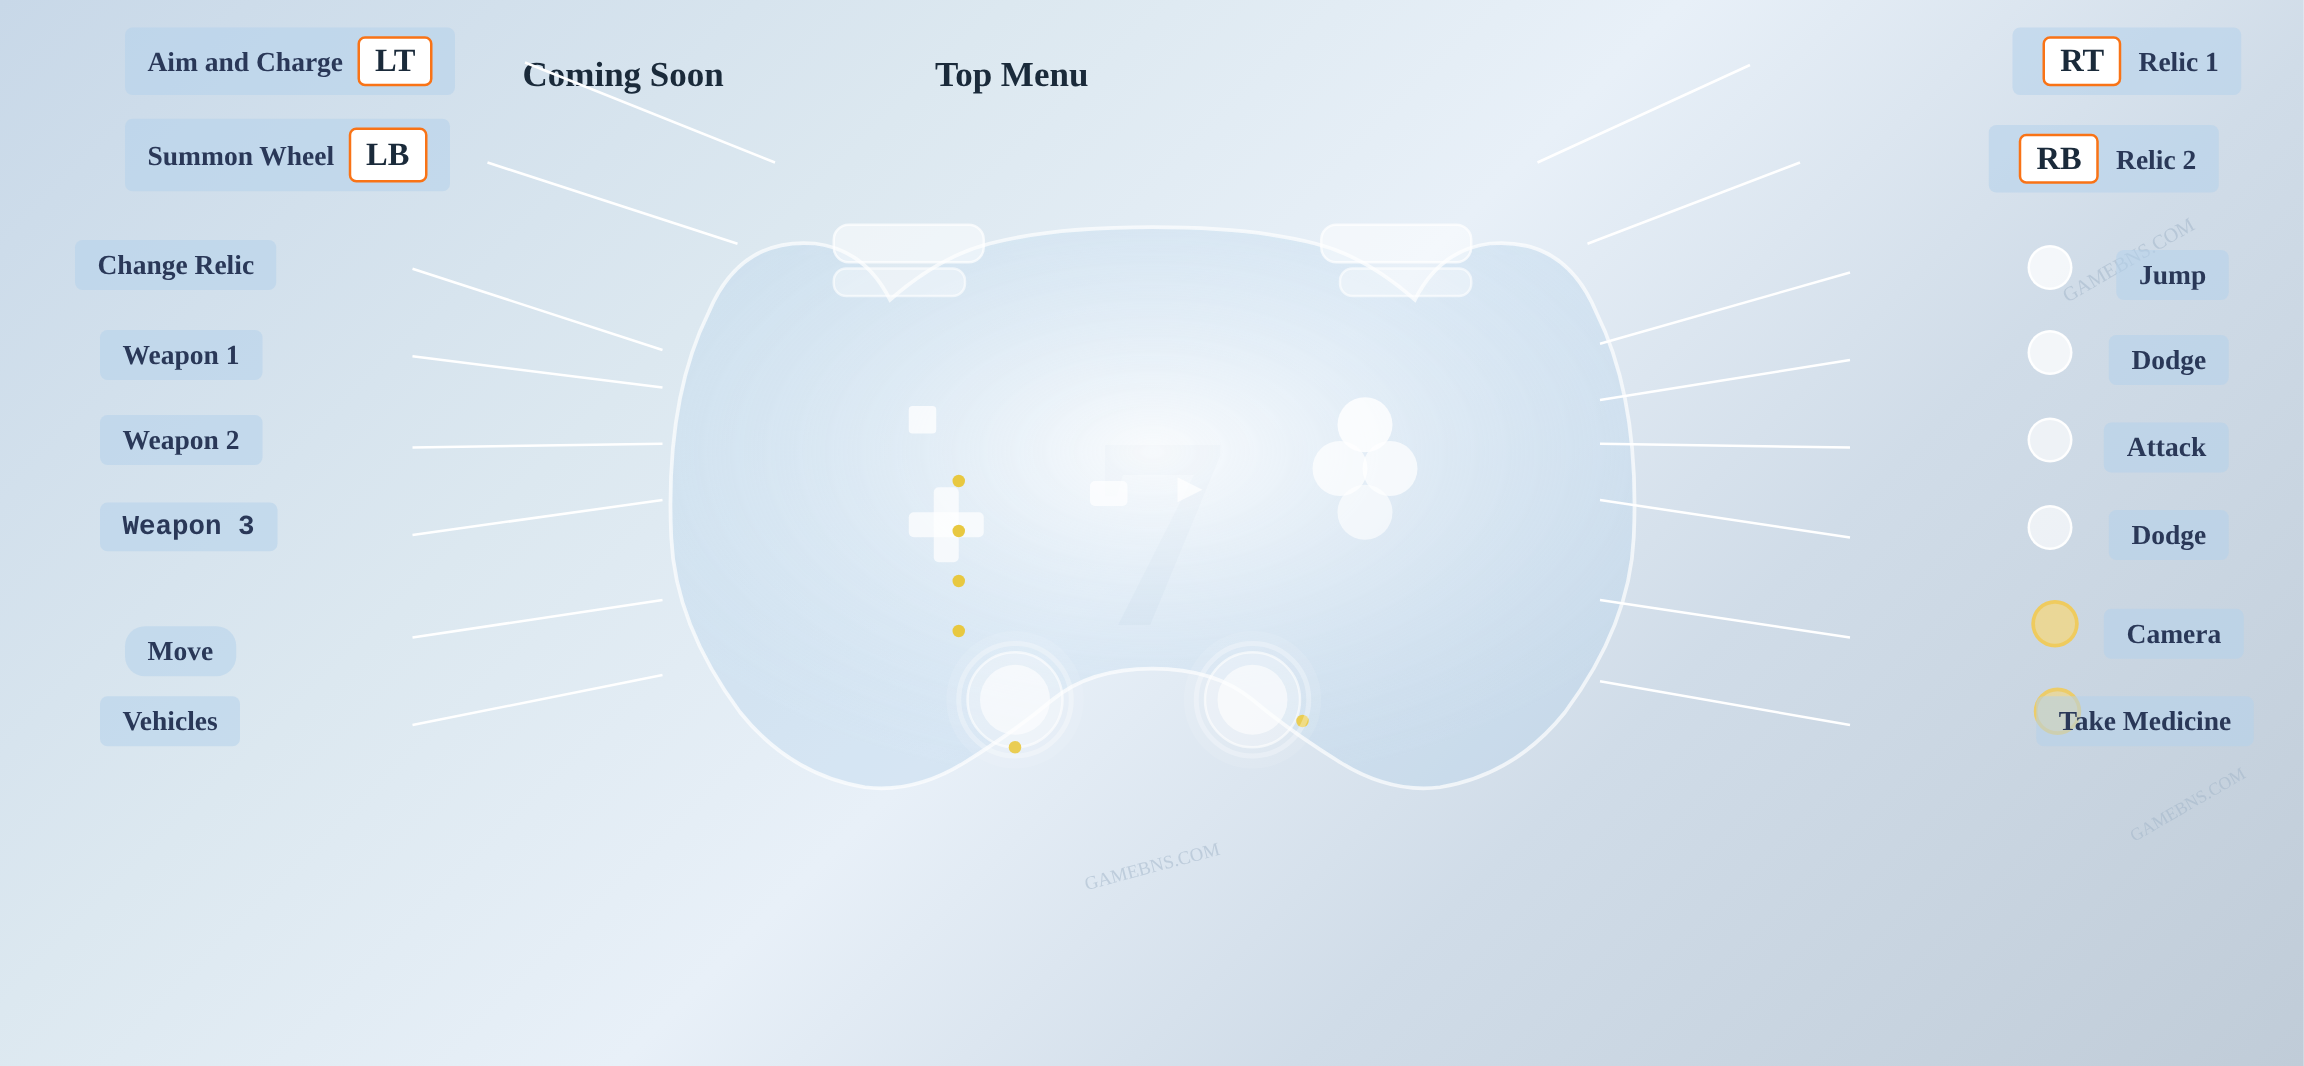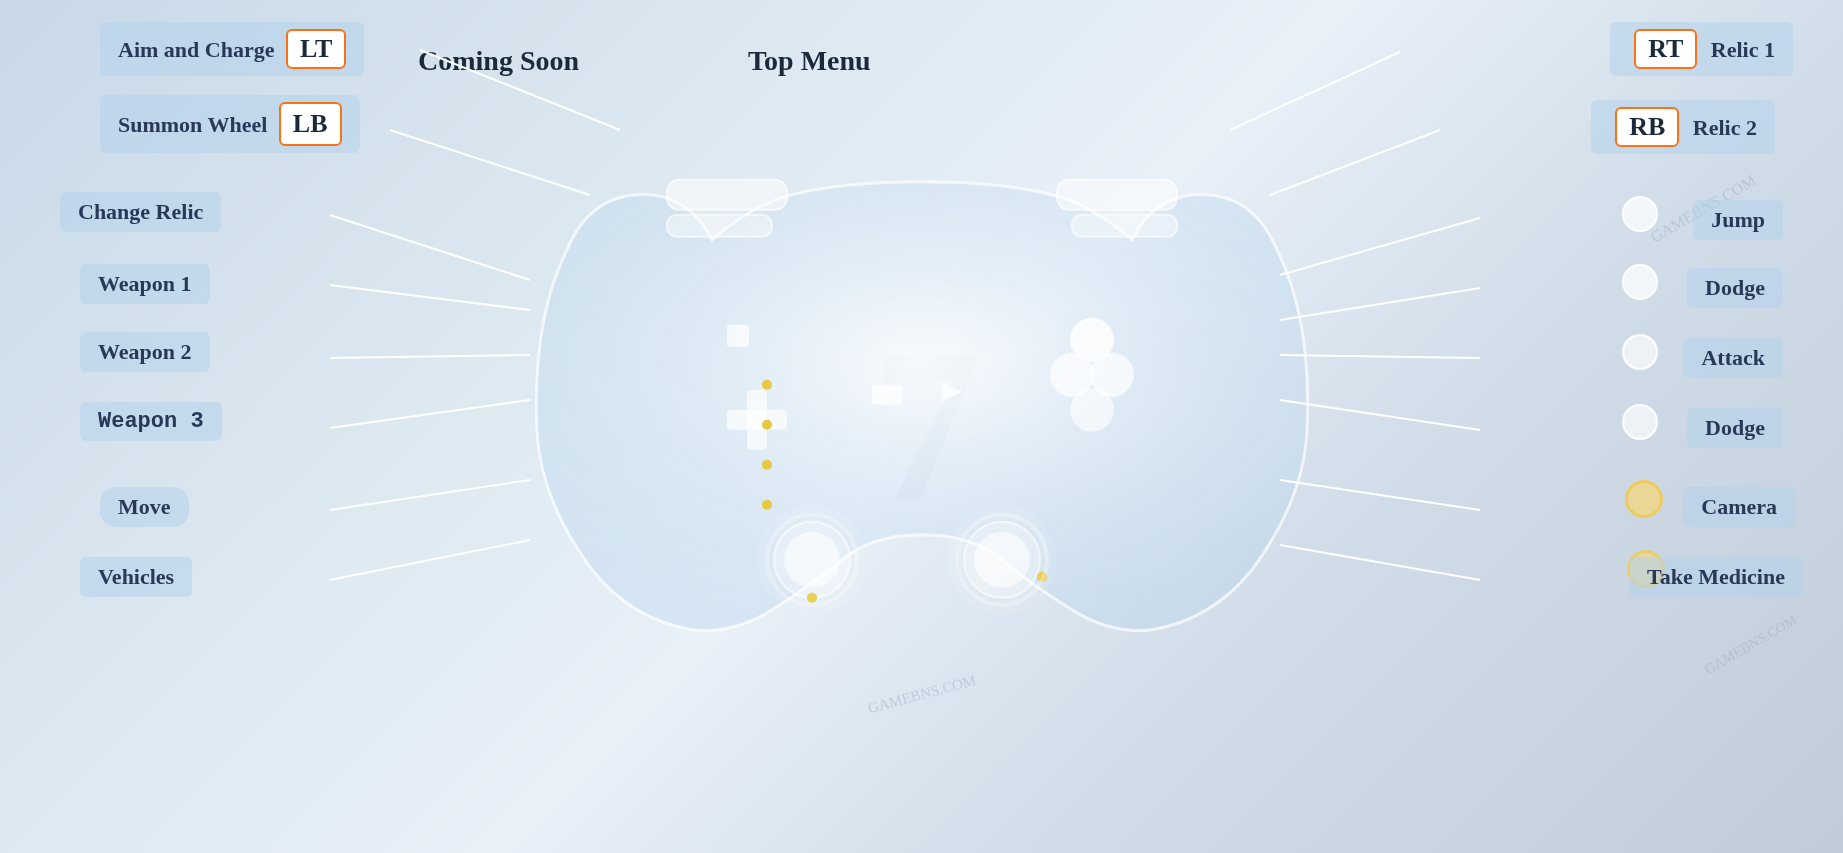--- a/index.html
+++ b/index.html
@@ -211,21 +211,21 @@
   </div>
 
   <div class="ui-label" style="top:332px; left:80px;">
     <span>Weapon 2</span>
   </div>
 
   <div class="ui-label" style="top:402px; left:80px;font-family:Liberation Mono, monospace;">
     <span>Weapon 3</span>
   </div>
 
-  <div class="ui-label" style="top:487px; left:100px;border-radius:16px;">
+  <div class="ui-label" style="top:501px; left:100px;border-radius:16px;">
     <span>Move</span>
   </div>
 
   <div class="ui-label" style="top:557px; left:80px;">
     <span>Vehicles</span>
   </div>
 
   <div class="ui-label transparent-bg" style="top:38px; left:400px;">
     <span>Coming Soon</span>
   </div>

